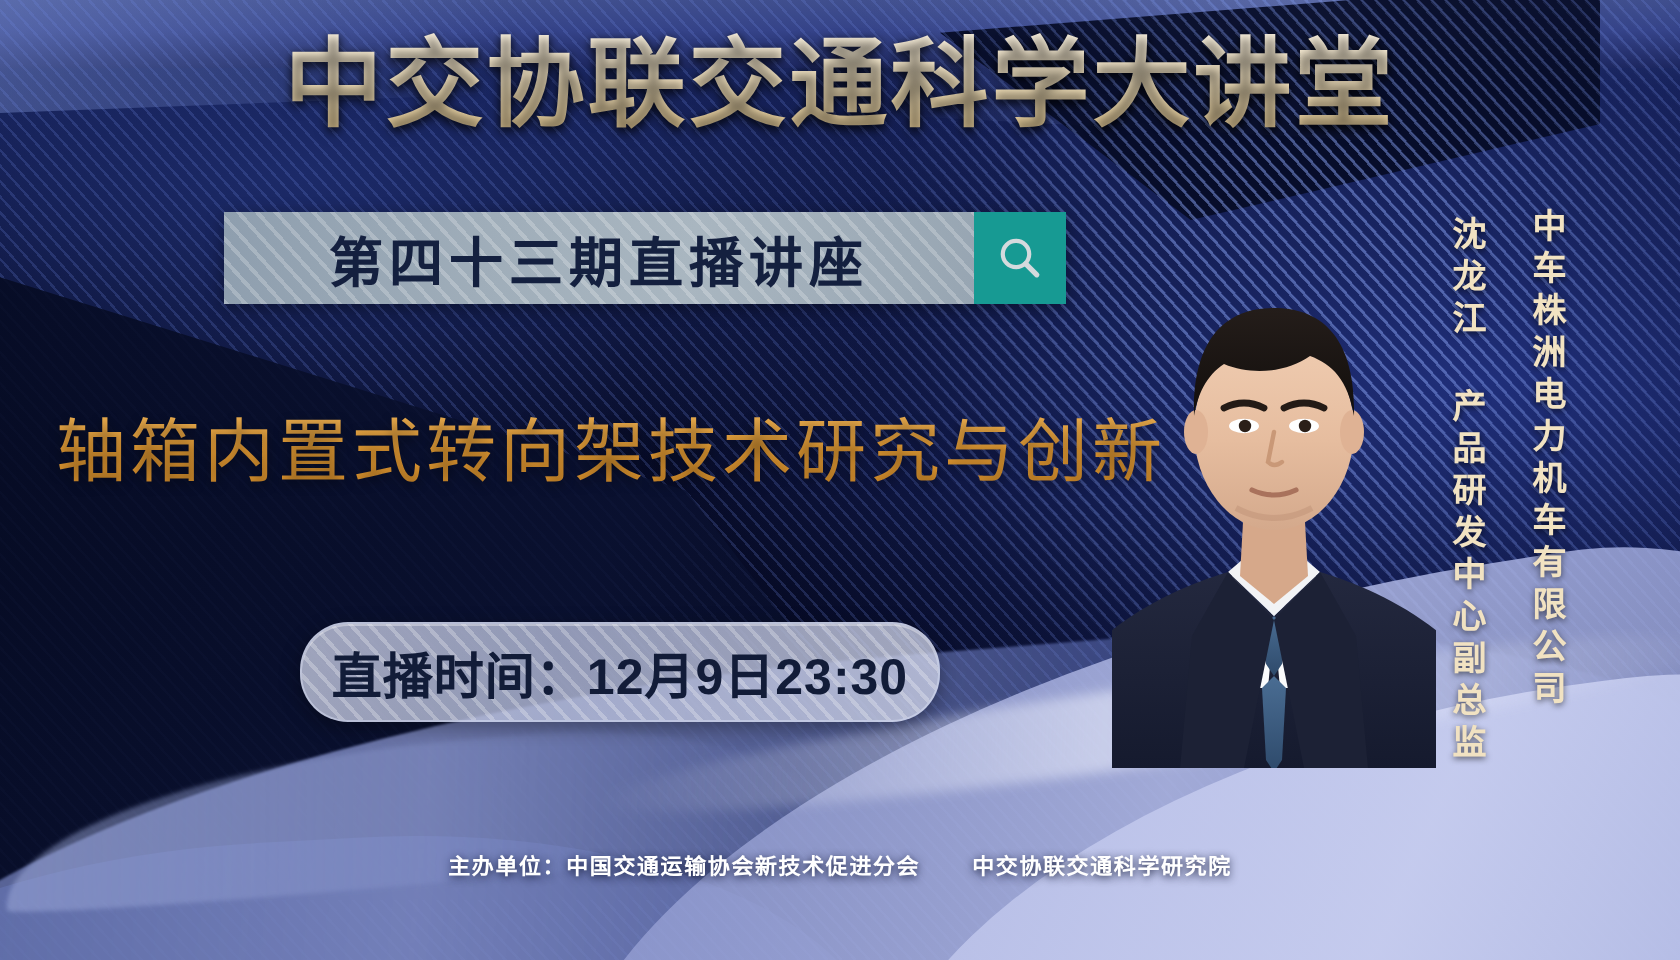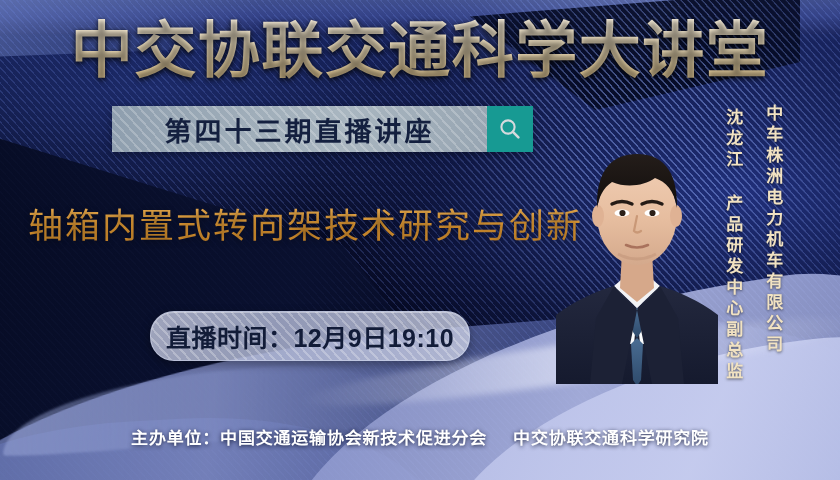--- a/index.html
+++ b/index.html
@@ -150,21 +150,21 @@
     transform: rotate(-8deg);
     filter: blur(3px);
   }
 
   
   .heading {
     position: absolute;
     left: 0; right: 0;
     top: 16px;
     text-align: center;
-    font-size: 62px;
+    font-size: 49px;
     font-weight: bold;
     letter-spacing: 1.5px;
     line-height: 1.12;
     background: linear-gradient(180deg, #fdf4e2 0%, #f4e4c2 42%, #e8d2a4 72%, #d8bd88 100%);
     -webkit-background-clip: text;
     background-clip: text;
     color: transparent;
     -webkit-text-fill-color: transparent;
     text-shadow: 0 2px 5px rgba(0,0,0,.45);
     filter: drop-shadow(0 1px 2px rgba(0,0,0,.55));
@@ -304,21 +304,21 @@
   }
   .vcredit-company { left: 762px; }
   .vcredit-person  { left: 722px; top: 108px; }
 
   
   .footer {
     position: absolute;
     left: 0; right: 0;
     top: 424px;
     text-align: center;
-    font-size: 17px;
+    font-size: 11px;
     font-weight: bold;
     color: #ffffff;
     letter-spacing: .8px;
     text-shadow: 0 1px 4px rgba(10,16,45,.85);
     white-space: nowrap;
   }
   .footer-gap { display: inline-block; width: 26px; }
 </style>
 </head>
 <body>
@@ -351,21 +351,21 @@
       <svg width="26" height="26" viewBox="0 0 26 26">
         <circle cx="11" cy="11" r="6.6" fill="none" stroke="#d5dadd" stroke-width="2.1"></circle>
         <line x1="15.9" y1="15.9" x2="21.4" y2="21.4" stroke="#d5dadd" stroke-width="2.6" stroke-linecap="round"></line>
       </svg>
     </div>
   </div>
 
   <div class="main-title">轴箱内置式转向架技术研究与创新</div>
 
   <div class="time-pill">
-    <span class="time-text">直播时间：12月9日19:10</span>
+    <span class="time-text">直播时间：12月9日23:30</span>
   </div>
 
   <div class="portrait">
     <svg viewBox="0 0 162 272" preserveAspectRatio="none">
       <defs>
         <linearGradient id="suitG" x1="0" y1="0" x2="0" y2="1">
           <stop offset="0%" stop-color="#23283e"></stop>
           <stop offset="100%" stop-color="#151a2e"></stop>
         </linearGradient>
         <linearGradient id="skinG" x1="0" y1="0" x2="0" y2="1">

